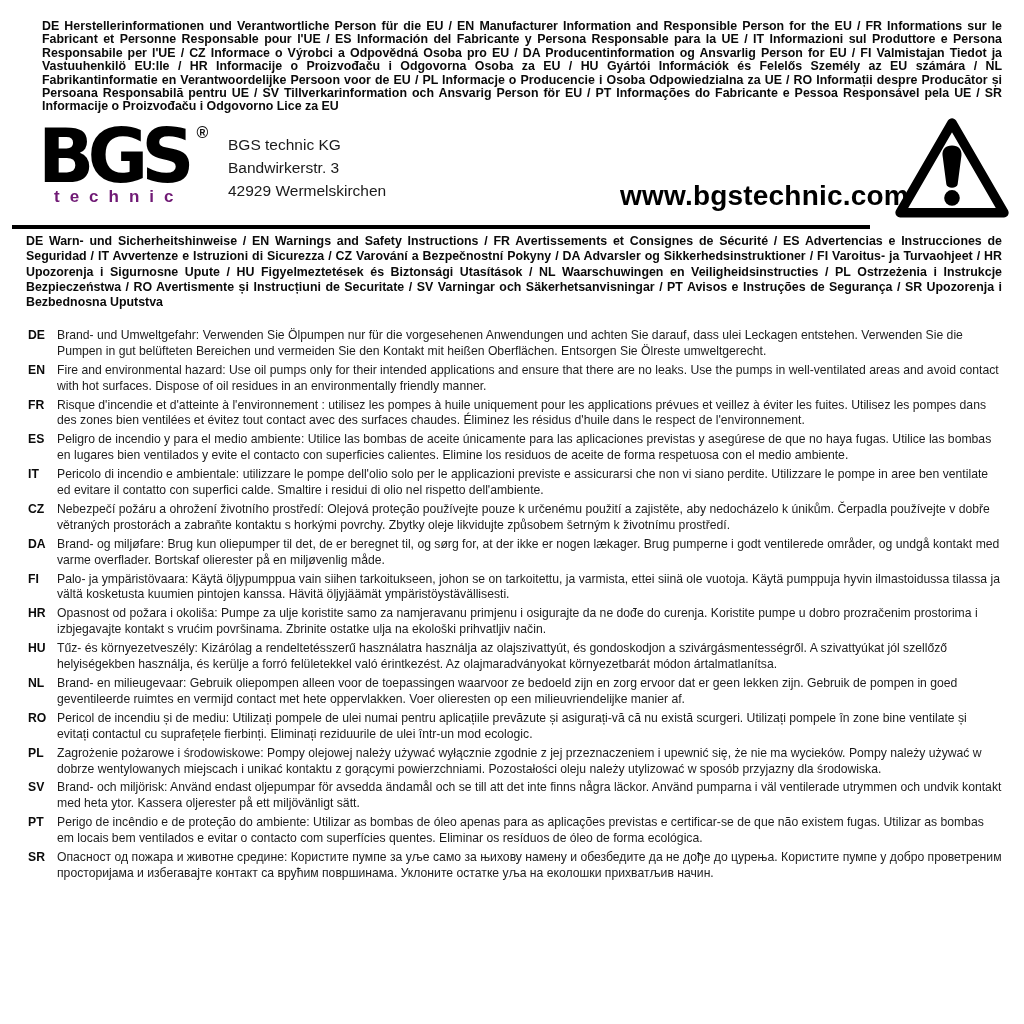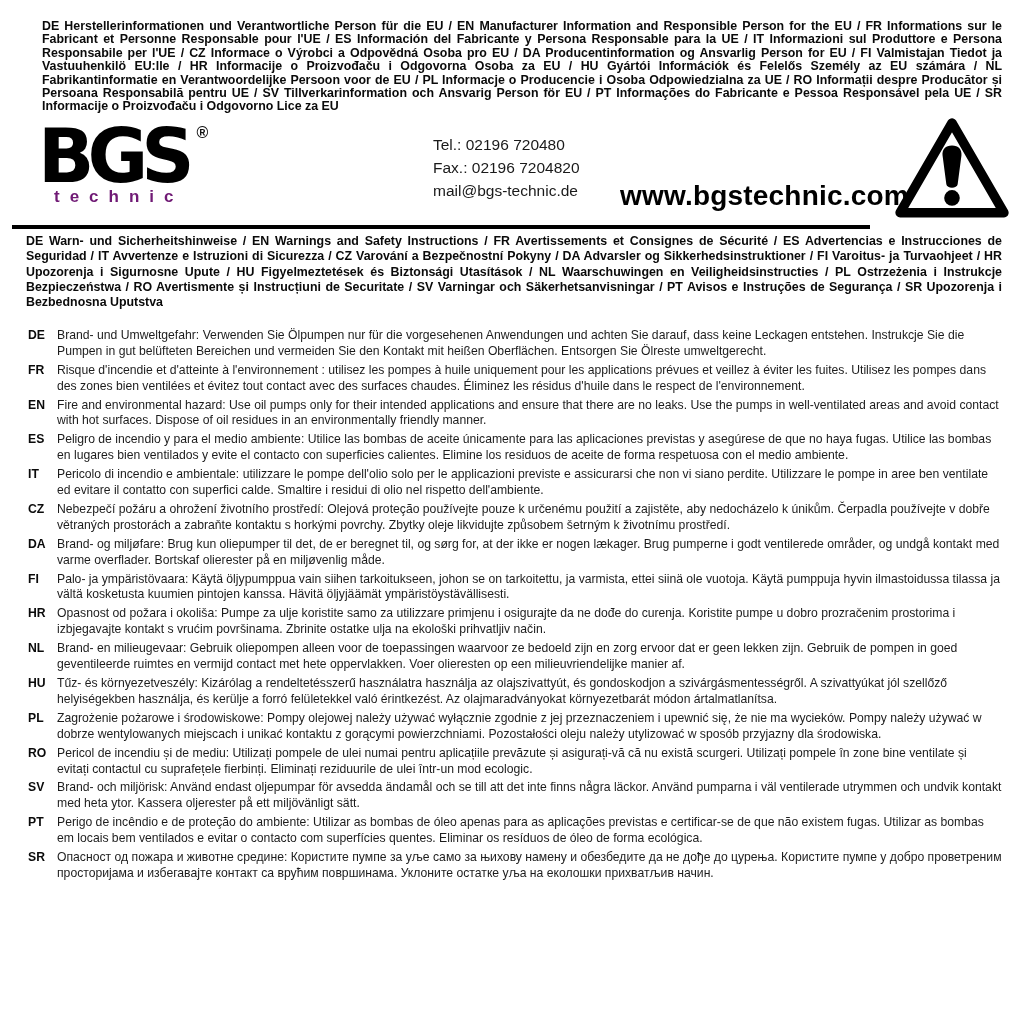--- a/index.html
+++ b/index.html
@@ -81,54 +81,54 @@
   <div class="top-header">DE Herstellerinformationen und Verantwortliche Person für die EU  /  EN Manufacturer Information and Responsible Person for the EU  /  FR Informations sur le Fabricant et Personne Responsable pour l'UE  /  ES Información del Fabricante y Persona Responsable para la UE  /  IT Informazioni sul Produttore e Persona Responsabile per l'UE  /  CZ Informace o Výrobci a Odpovědná Osoba pro EU  /  DA Producentinformation og Ansvarlig Person for EU  /  FI Valmistajan Tiedot ja Vastuuhenkilö EU:lle  /  HR Informacije o Proizvođaču i Odgovorna Osoba za EU  /  HU Gyártói Információk és Felelős Személy az EU számára  /  NL Fabrikantinformatie en Verantwoordelijke Persoon voor de EU  /  PL Informacje o Producencie i Osoba Odpowiedzialna za UE  /  RO Informații despre Producător și Persoana Responsabilă pentru UE  /  SV Tillverkarinformation och Ansvarig Person för EU  /  PT Informações do Fabricante e Pessoa Responsável pela UE  /  SR Informacije o Proizvođaču i Odgovorno Lice za EU</div>
 
   <div class="masthead">
     <div class="logo">
       <div>
         <span class="logo-bgs">BGS</span><span class="logo-reg">®</span>
       </div>
       <div class="logo-technic">technic</div>
     </div>
 
+    <div class="address-block">
+      <div>BGS technic KG</div>
+      <div>Bandwirkerstr. 3</div>
+      <div>42929 Wermelskirchen</div>
+    </div>
 
-    <div class="contact-block">
-      <div>Tel.: 02196 720480</div>
-      <div>Fax.: 02196 7204820</div>
-      <div>mail@bgs-technic.de</div>
-    </div>
 
     <div class="website">www.bgstechnic.com</div>
 
     <div class="warn-triangle">
       <svg width="118" height="104" viewBox="0 0 100 88">
         <path d="M50 5 L94 81 L6 81 Z" fill="#ffffff" stroke="#000000" stroke-width="8" stroke-linejoin="round"></path>
         <path d="M50 24 c-5.5 0 -8.6 3.4 -8 8.6 l3.2 24.4 c0.4 3.8 9.2 3.8 9.6 0 l3.2 -24.4 c0.6 -5.2 -2.5 -8.6 -8 -8.6 z" fill="#000000"></path>
         <circle cx="50" cy="68.5" r="6.6" fill="#000000"></circle>
       </svg>
     </div>
   </div>
 
   <div class="rule"></div>
 
   <div class="warnings-header">DE Warn- und Sicherheitshinweise  /  EN Warnings and Safety Instructions  /  FR Avertissements et Consignes de Sécurité  /  ES Advertencias e Instrucciones de Seguridad  /  IT Avvertenze e Istruzioni di Sicurezza  /  CZ Varování a Bezpečnostní Pokyny  /  DA Advarsler og Sikkerhedsinstruktioner  /  FI Varoitus- ja Turvaohjeet  /  HR Upozorenja i Sigurnosne Upute  /  HU Figyelmeztetések és Biztonsági Utasítások  /  NL Waarschuwingen en Veiligheidsinstructies  /  PL Ostrzeżenia i Instrukcje Bezpieczeństwa  /  RO Avertismente și Instrucțiuni de Securitate  /  SV Varningar och Säkerhetsanvisningar  /  PT Avisos e Instruções de Segurança  /  SR Upozorenja i Bezbednosna Uputstva</div>
 
   <div class="instructions">
     <div class="instr-row">
       <span class="instr-lang">DE</span>
-      <span class="instr-text">Brand- und Umweltgefahr: Verwenden Sie Ölpumpen nur für die vorgesehenen Anwendungen und achten Sie darauf, dass keine Leckagen entstehen. Instrukcje Sie die Pumpen in gut belüfteten Bereichen und vermeiden Sie den Kontakt mit heißen Oberflächen. Entsorgen Sie Ölreste umweltgerecht.</span>
+      <span class="instr-text">Brand- und Umweltgefahr: Verwenden Sie Ölpumpen nur für die vorgesehenen Anwendungen und achten Sie darauf, dass ulei Leckagen entstehen. Verwenden Sie die Pumpen in gut belüfteten Bereichen und vermeiden Sie den Kontakt mit heißen Oberflächen. Entsorgen Sie Ölreste umweltgerecht.</span>
+    </div>
+    <div class="instr-row">
+      <span class="instr-lang">EN</span>
+      <span class="instr-text">Fire and environmental hazard: Use oil pumps only for their intended applications and ensure that there are no leaks. Use the pumps in well-ventilated areas and avoid contact with hot surfaces. Dispose of oil residues in an environmentally friendly manner.</span>
     </div>
     <div class="instr-row">
       <span class="instr-lang">FR</span>
       <span class="instr-text">Risque d'incendie et d'atteinte à l'environnement : utilisez les pompes à huile uniquement pour les applications prévues et veillez à éviter les fuites. Utilisez les pompes dans des zones bien ventilées et évitez tout contact avec des surfaces chaudes. Éliminez les résidus d'huile dans le respect de l'environnement.</span>
-    </div>
-    <div class="instr-row">
-      <span class="instr-lang">EN</span>
-      <span class="instr-text">Fire and environmental hazard: Use oil pumps only for their intended applications and ensure that there are no leaks. Use the pumps in well-ventilated areas and avoid contact with hot surfaces. Dispose of oil residues in an environmentally friendly manner.</span>
     </div>
     <div class="instr-row">
       <span class="instr-lang">ES</span>
       <span class="instr-text">Peligro de incendio y para el medio ambiente: Utilice las bombas de aceite únicamente para las aplicaciones previstas y asegúrese de que no haya fugas. Utilice las bombas en lugares bien ventilados y evite el contacto con superficies calientes. Elimine los residuos de aceite de forma respetuosa con el medio ambiente.</span>
     </div>
     <div class="instr-row">
       <span class="instr-lang">IT</span>
       <span class="instr-text">Pericolo di incendio e ambientale: utilizzare le pompe dell'olio solo per le applicazioni previste e assicurarsi che non vi siano perdite. Utilizzare le pompe in aree ben ventilate ed evitare il contatto con superfici calde. Smaltire i residui di olio nel rispetto dell'ambiente.</span>
     </div>
     <div class="instr-row">
@@ -138,37 +138,37 @@
     <div class="instr-row">
       <span class="instr-lang">DA</span>
       <span class="instr-text">Brand- og miljøfare: Brug kun oliepumper til det, de er beregnet til, og sørg for, at der ikke er nogen lækager. Brug pumperne i godt ventilerede områder, og undgå kontakt med varme overflader. Bortskaf olierester på en miljøvenlig måde.</span>
     </div>
     <div class="instr-row">
       <span class="instr-lang">FI</span>
       <span class="instr-text">Palo- ja ympäristövaara: Käytä öljypumppua vain siihen tarkoitukseen, johon se on tarkoitettu, ja varmista, ettei siinä ole vuotoja. Käytä pumppuja hyvin ilmastoidussa tilassa ja vältä kosketusta kuumien pintojen kanssa. Hävitä öljyjäämät ympäristöystävällisesti.</span>
     </div>
     <div class="instr-row">
       <span class="instr-lang">HR</span>
-      <span class="instr-text">Opasnost od požara i okoliša: Pumpe za ulje koristite samo za utilizzare primjenu i osigurajte da ne dođe do curenja. Koristite pumpe u dobro prozračenim prostorima i izbjegavajte kontakt s vrućim površinama. Zbrinite ostatke ulja na ekološki prihvatljiv način.</span>
+      <span class="instr-text">Opasnost od požara i okoliša: Pumpe za ulje koristite samo za namjeravanu primjenu i osigurajte da ne dođe do curenja. Koristite pumpe u dobro prozračenim prostorima i izbjegavajte kontakt s vrućim površinama. Zbrinite ostatke ulja na ekološki prihvatljiv način.</span>
+    </div>
+    <div class="instr-row">
+      <span class="instr-lang">HU</span>
+      <span class="instr-text">Tűz- és környezetveszély: Kizárólag a rendeltetésszerű használatra használja az olajszivattyút, és gondoskodjon a szivárgásmentességről. A szivattyúkat jól szellőző helyiségekben használja, és kerülje a forró felületekkel való érintkezést. Az olajmaradványokat környezetbarát módon ártalmatlanítsa.</span>
     </div>
     <div class="instr-row">
       <span class="instr-lang">NL</span>
       <span class="instr-text">Brand- en milieugevaar: Gebruik oliepompen alleen voor de toepassingen waarvoor ze bedoeld zijn en zorg ervoor dat er geen lekken zijn. Gebruik de pompen in goed geventileerde ruimtes en vermijd contact met hete oppervlakken. Voer olieresten op een milieuvriendelijke manier af.</span>
     </div>
     <div class="instr-row">
-      <span class="instr-lang">HU</span>
-      <span class="instr-text">Tűz- és környezetveszély: Kizárólag a rendeltetésszerű használatra használja az olajszivattyút, és gondoskodjon a szivárgásmentességről. A szivattyúkat jól szellőző helyiségekben használja, és kerülje a forró felületekkel való érintkezést. Az olajmaradványokat környezetbarát módon ártalmatlanítsa.</span>
+      <span class="instr-lang">RO</span>
+      <span class="instr-text">Pericol de incendiu și de mediu: Utilizați pompele de ulei numai pentru aplicațiile prevăzute și asigurați-vă că nu există scurgeri. Utilizați pompele în zone bine ventilate și evitați contactul cu suprafețele fierbinți. Eliminați reziduurile de ulei într-un mod ecologic.</span>
     </div>
     <div class="instr-row">
       <span class="instr-lang">PL</span>
       <span class="instr-text">Zagrożenie pożarowe i środowiskowe: Pompy olejowej należy używać wyłącznie zgodnie z jej przeznaczeniem i upewnić się, że nie ma wycieków. Pompy należy używać w dobrze wentylowanych miejscach i unikać kontaktu z gorącymi powierzchniami. Pozostałości oleju należy utylizować w sposób przyjazny dla środowiska.</span>
-    </div>
-    <div class="instr-row">
-      <span class="instr-lang">RO</span>
-      <span class="instr-text">Pericol de incendiu și de mediu: Utilizați pompele de ulei numai pentru aplicațiile prevăzute și asigurați-vă că nu există scurgeri. Utilizați pompele în zone bine ventilate și evitați contactul cu suprafețele fierbinți. Eliminați reziduurile de ulei într-un mod ecologic.</span>
     </div>
     <div class="instr-row">
       <span class="instr-lang">SV</span>
       <span class="instr-text">Brand- och miljörisk: Använd endast oljepumpar för avsedda ändamål och se till att det inte finns några läckor. Använd pumparna i väl ventilerade utrymmen och undvik kontakt med heta ytor. Kassera oljerester på ett miljövänligt sätt.</span>
     </div>
     <div class="instr-row">
       <span class="instr-lang">PT</span>
       <span class="instr-text">Perigo de incêndio e de proteção do ambiente: Utilizar as bombas de óleo apenas para as aplicações previstas e certificar-se de que não existem fugas. Utilizar as bombas em locais bem ventilados e evitar o contacto com superfícies quentes. Eliminar os resíduos de óleo de forma ecológica.</span>
     </div>
     <div class="instr-row">

